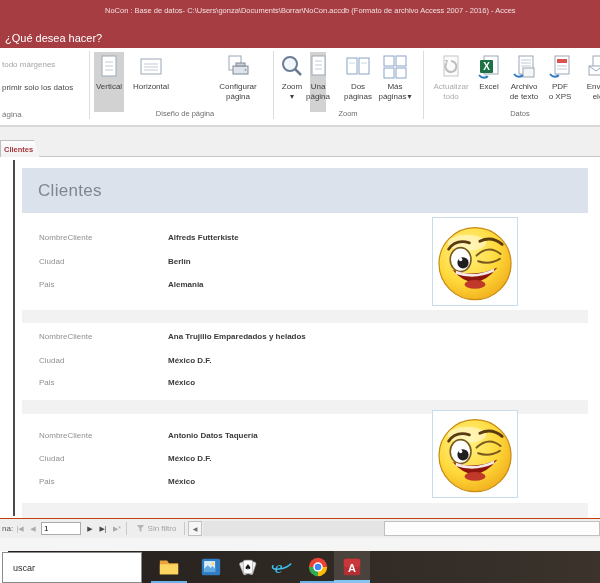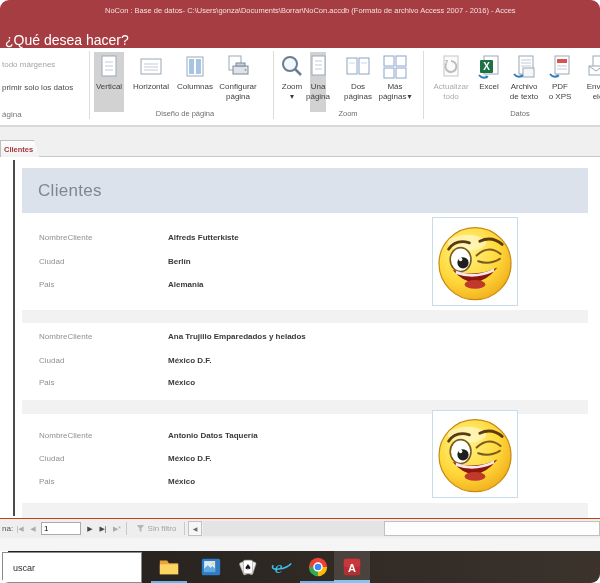--- a/index.html
+++ b/index.html
@@ -1,23 +1,23 @@
 <!DOCTYPE html>
 <html><head>
 <meta charset="utf-8">
 <style>
   * { margin:0; padding:0; box-sizing:border-box; }
   body { font-family:"Liberation Sans", sans-serif; background:#fff; }
-  #screen { position:relative; width:600px; height:583px; overflow:hidden; background:#fff;border-radius:9px; }
+  #screen { position:relative; width:600px; height:583px; overflow:hidden; background:#fff; }
 
   
   #titlebar { position:absolute; left:0; top:0; width:600px; height:28px; background:#a63d42; }
   #titlebar span { position:absolute; left:105px; top:6px; font-size:7.5px; color:#f2dfe0; white-space:nowrap; }
   #tabrow { position:absolute; left:0; top:28px; width:600px; height:20px; background:#a63d42; }
-  #tellme { position:absolute; left:5px; top:4px; font-size:14px; color:#ffffff; white-space:nowrap; cursor:text; }
+  #tellme { position:absolute; left:5px; top:4px; font-size:11px; color:#ffffff; white-space:nowrap; cursor:text; }
 
   
   #ribbon { position:absolute; left:0; top:48px; width:600px; height:78px; background:#fff; border-bottom:1px solid #d8d8d8; }
   .cuttext { position:absolute; left:2px; font-size:8px; white-space:nowrap; }
   .rdiv { position:absolute; top:3px; height:68px; width:1px; background:#dcdcdc; }
   .rgrp { position:absolute; top:61px; font-size:7.5px; color:#6e6e6e; text-align:center; white-space:nowrap; }
   .rbtn { position:absolute; top:4px; height:60px; display:flex; flex-direction:column; align-items:center; font-size:8px; color:#3f3f3f; text-align:center; cursor:default; }
   .rbtn.sel { background:#d2d2d2; }
   .rbtn.dis { color:#ababab; }
   .ric { height:30px; display:flex; align-items:center; justify-content:center; flex:none; }
@@ -126,30 +126,20 @@
       <span class="ric">
         <svg width="26" height="26" viewBox="0 0 26 26">
             <rect x="3" y="5" width="20" height="15" fill="#fff" stroke="#9aa7b8"></rect>
             <line x1="6" y1="10" x2="20" y2="10" stroke="#c3cbd6"></line>
             <line x1="6" y1="13" x2="20" y2="13" stroke="#c3cbd6"></line>
             <line x1="6" y1="16" x2="20" y2="16" stroke="#c3cbd6"></line>
           </svg>
       </span>
       <span class="rlab">Horizontal</span>
     </div>
-    <div class="rbtn" style="left:174px;width:42px">
-      <span class="ric">
-        <svg width="24" height="26" viewBox="0 0 24 26">
-            <rect x="4" y="3" width="16" height="19" fill="#fff" stroke="#9aa7b8"></rect>
-            <rect x="6" y="5" width="5" height="15" fill="#a8c4e4"></rect>
-            <rect x="13" y="5" width="5" height="15" fill="#a8c4e4"></rect>
-          </svg>
-      </span>
-      <span class="rlab">Columnas</span>
-    </div>
     <div class="rbtn" style="left:214px;width:48px">
       <span class="ric">
         <svg width="26" height="26" viewBox="0 0 26 26">
             <rect x="4" y="2" width="12" height="14" fill="#fff" stroke="#9aa7b8"></rect>
             <rect x="8" y="12" width="15" height="8" fill="#dfe4ea" stroke="#7e8a99"></rect>
             <rect x="11" y="9" width="9" height="3" fill="#c7ced8" stroke="#7e8a99"></rect>
             <circle cx="20.5" cy="16" r="1" fill="#8aa"></circle>
           </svg>
       </span>
       <span class="rlab">Configurar</span>

